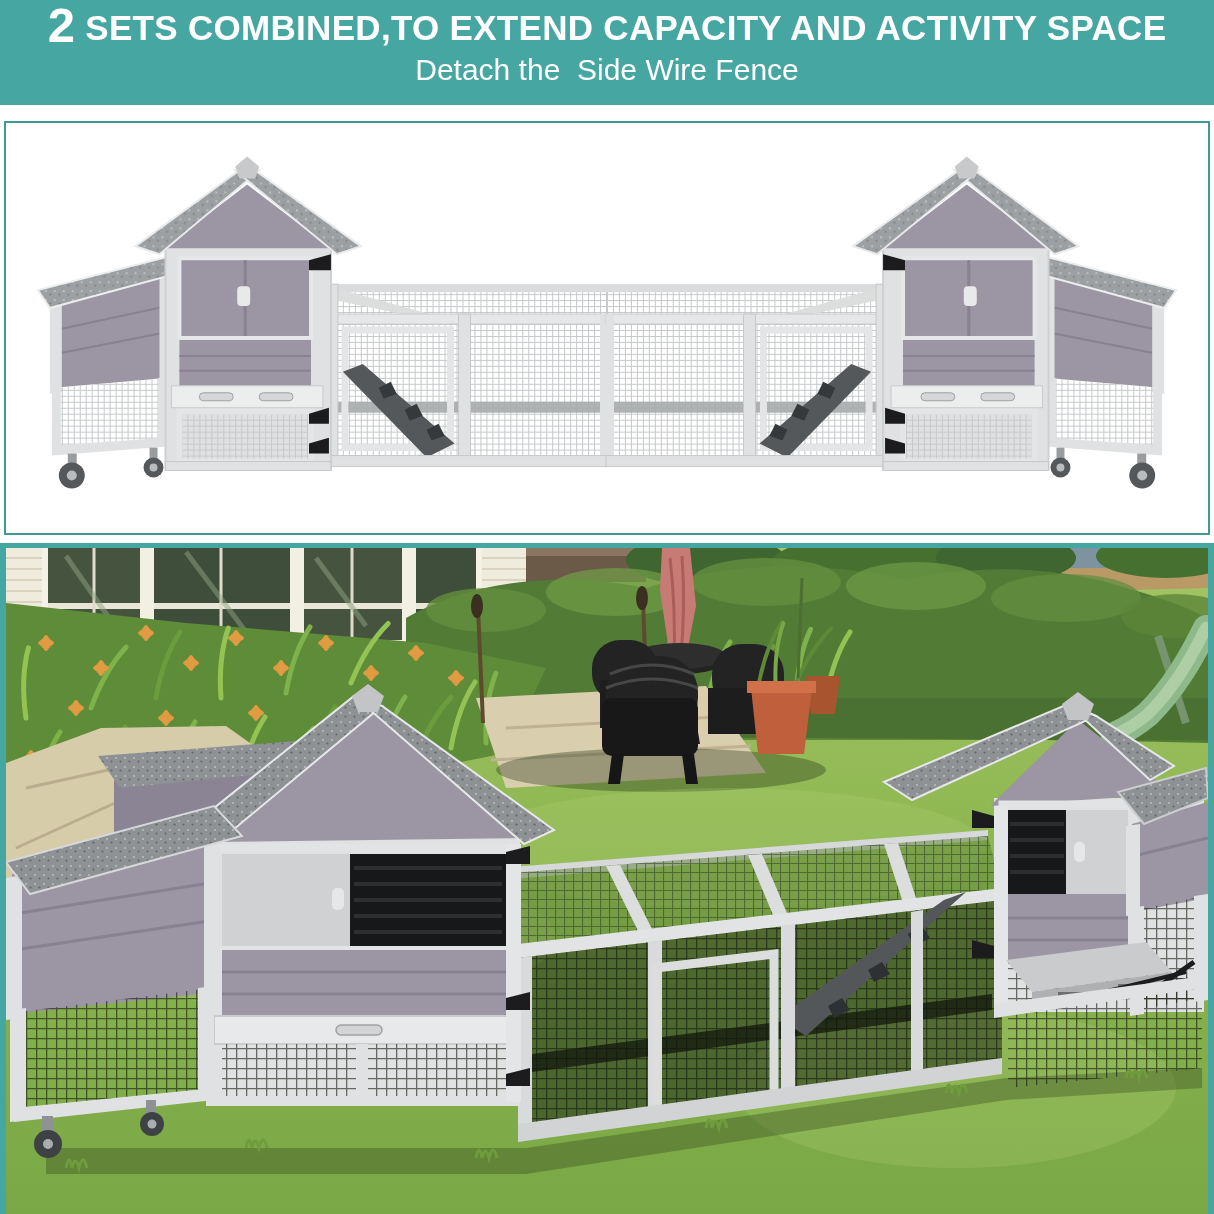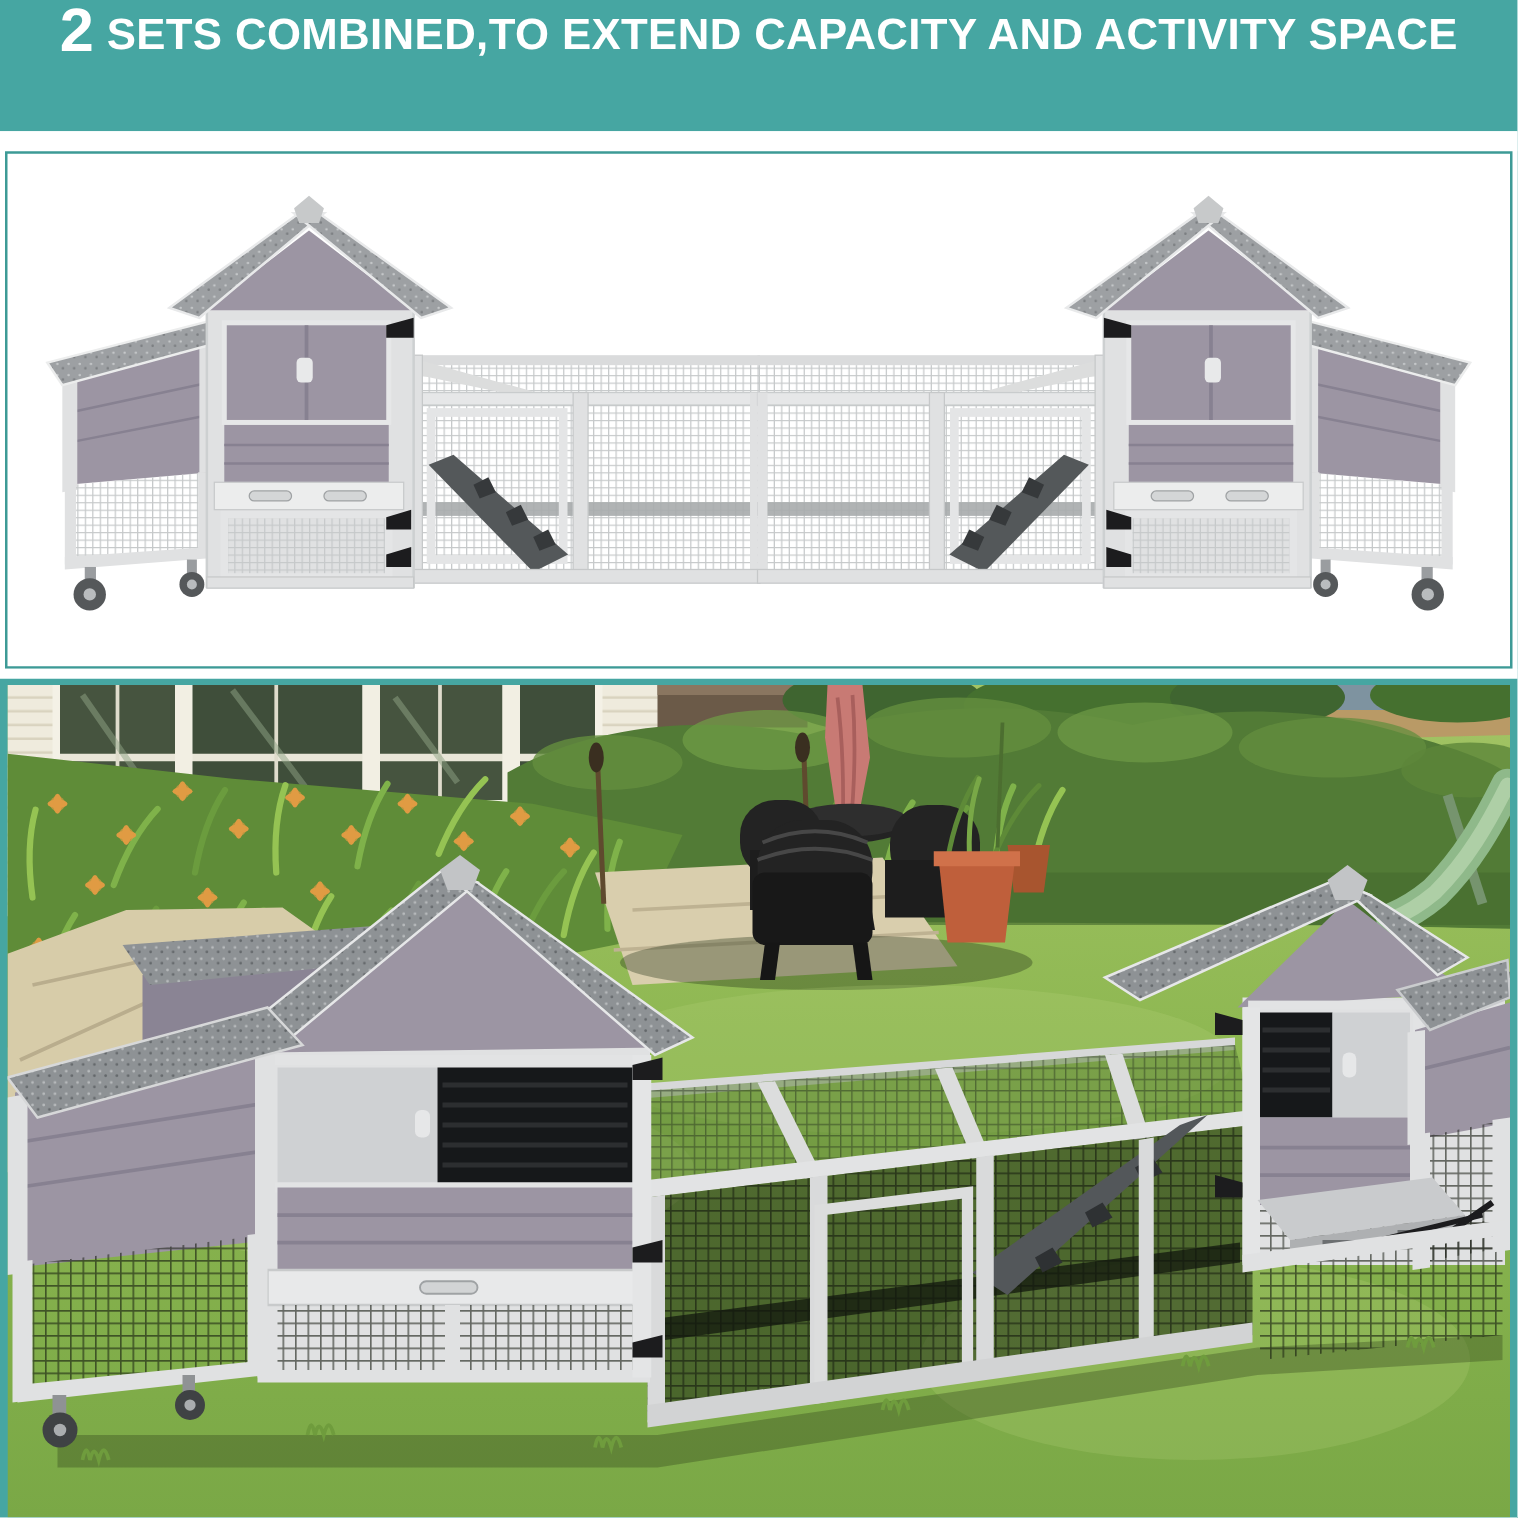--- a/index.html
+++ b/index.html
@@ -44,20 +44,21 @@
   .pink{fill:var(--c-umbrella_pink,#c87a74);}
   .terra{fill:var(--c-pot_terracotta,#bf5f3b);}
   .blackf{fill:var(--c-furniture_black,#232323);}
   .slideg{stroke:var(--c-slide_green,#8fb98a);}
 </style>
 </head>
 <body>
 
 <div class="banner">
   <h1><span class="big-num">2</span><span> SETS COMBINED,TO EXTEND CAPACITY AND ACTIVITY SPACE</span></h1>
+  <div class="subtitle">Detach the  Side Wire Fence</div>
 </div>
 
 <div class="gap-top"></div>
 
 <div class="render-panel">
 <svg width="1198" height="404" viewBox="0 0 1202 404">
   <defs>
     <pattern id="meshL" width="6" height="6" patternUnits="userSpaceOnUse">
       <path d="M0 .5H6M.5 0V6" stroke="#c6c9ca" stroke-width="1" fill="none"></path>
     </pattern>

